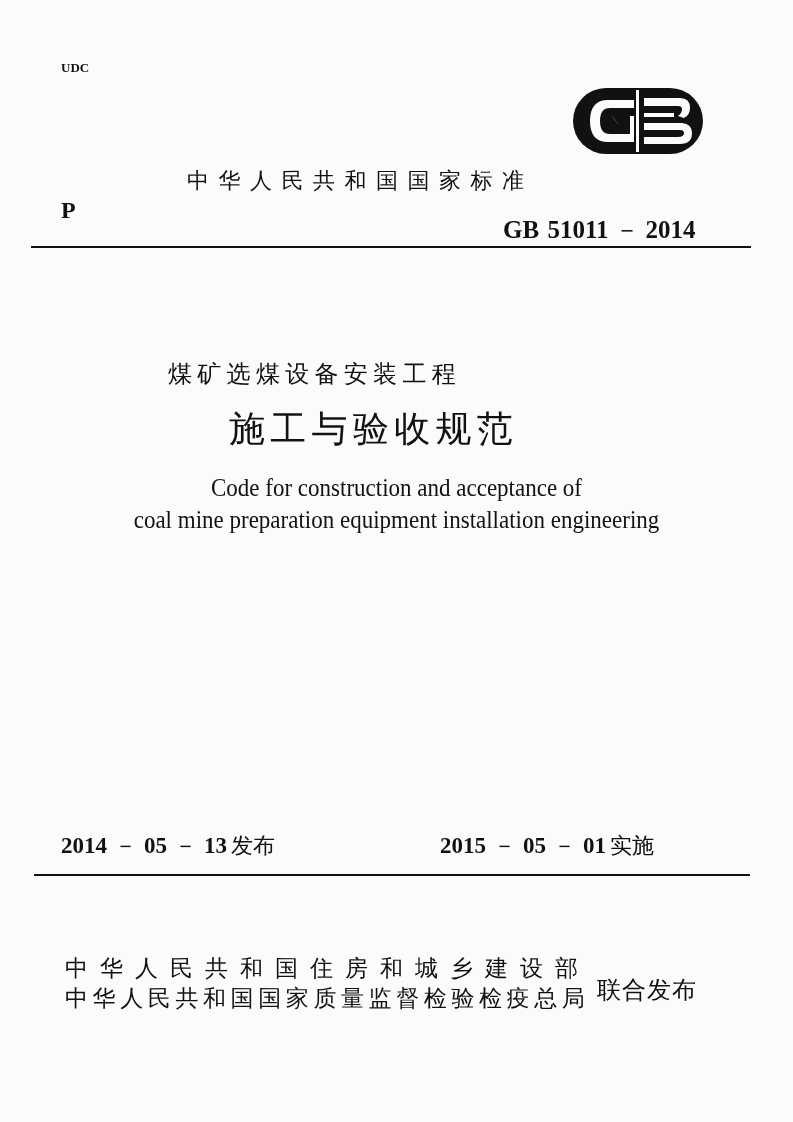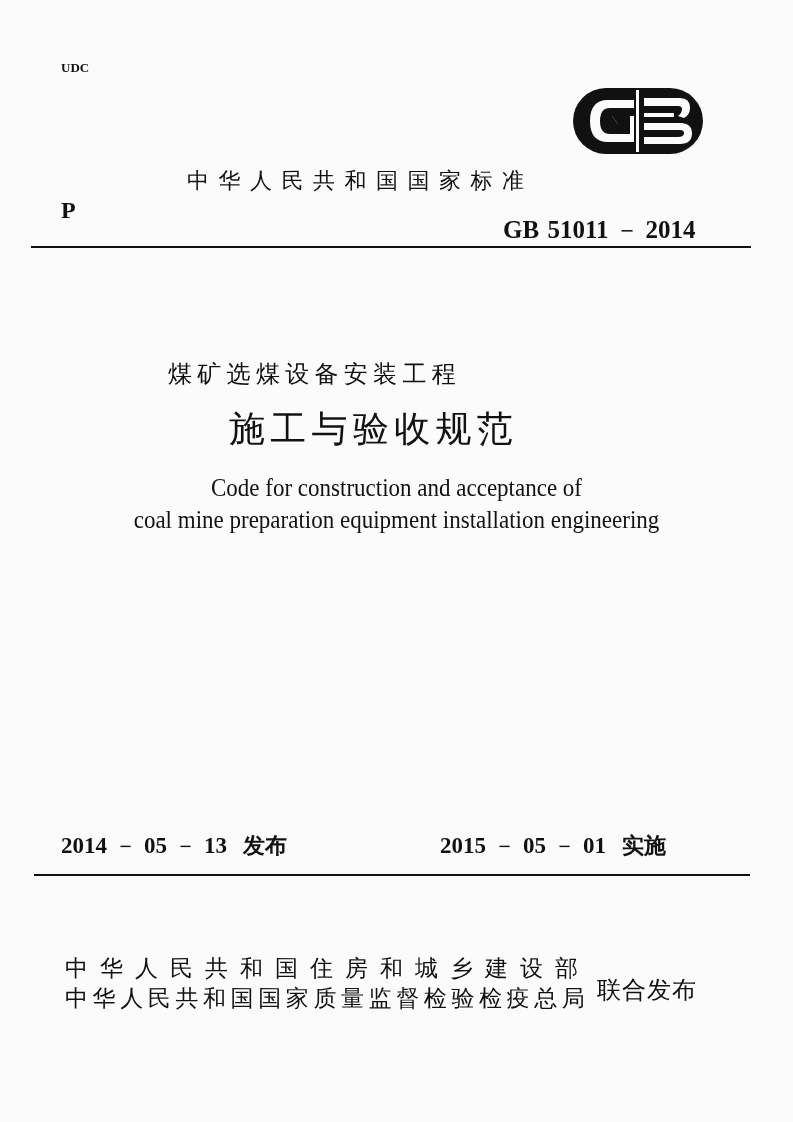--- a/index.html
+++ b/index.html
@@ -29,21 +29,21 @@
 
   #title-cn-1 { left: 168px; top: 358px; font-size: 24px; letter-spacing: 5.3px; }
   #title-cn-2 { left: 229px; top: 405px; font-size: 36px; letter-spacing: 5.3px; }
 
   #title-en-1 { left: 0; width: 793px; text-align: center; top: 474px; font-size: 25px; transform: scaleX(0.92); }
   #title-en-2 { left: 0; width: 793px; text-align: center; top: 506px; font-size: 25px; transform: scaleX(0.92); }
 
   #issue-date { left: 61px; top: 830px; font-size: 23px; font-weight: bold; }
   #impl-date { left: 440px; top: 830px; font-size: 23px; font-weight: bold; }
   .date-dash { font-weight: normal; margin: 0 7px; }
-  .date-label { font-family: "DejaVu Sans", "Liberation Sans", sans-serif; font-weight: bold; font-size: 22px; margin-left: 16px; }
+  .date-label { font-family: "DejaVu Sans", "Liberation Sans", sans-serif; font-weight: normal; font-size: 22px; margin-left: 4px; }
 
   #issuer-1 { left: 65px; top: 953px; font-size: 23px; letter-spacing: 12px; text-align: right; }
   #issuer-2 { left: 65px; top: 983px; font-size: 23px; letter-spacing: 4.6px; }
   #joint-release { left: 597px; top: 966px; font-size: 24px; letter-spacing: 1px; margin-top: 8px; }
 </style>
 </head>
 <body>
 
 <div id="udc" class="abs serif">UDC</div>
 

